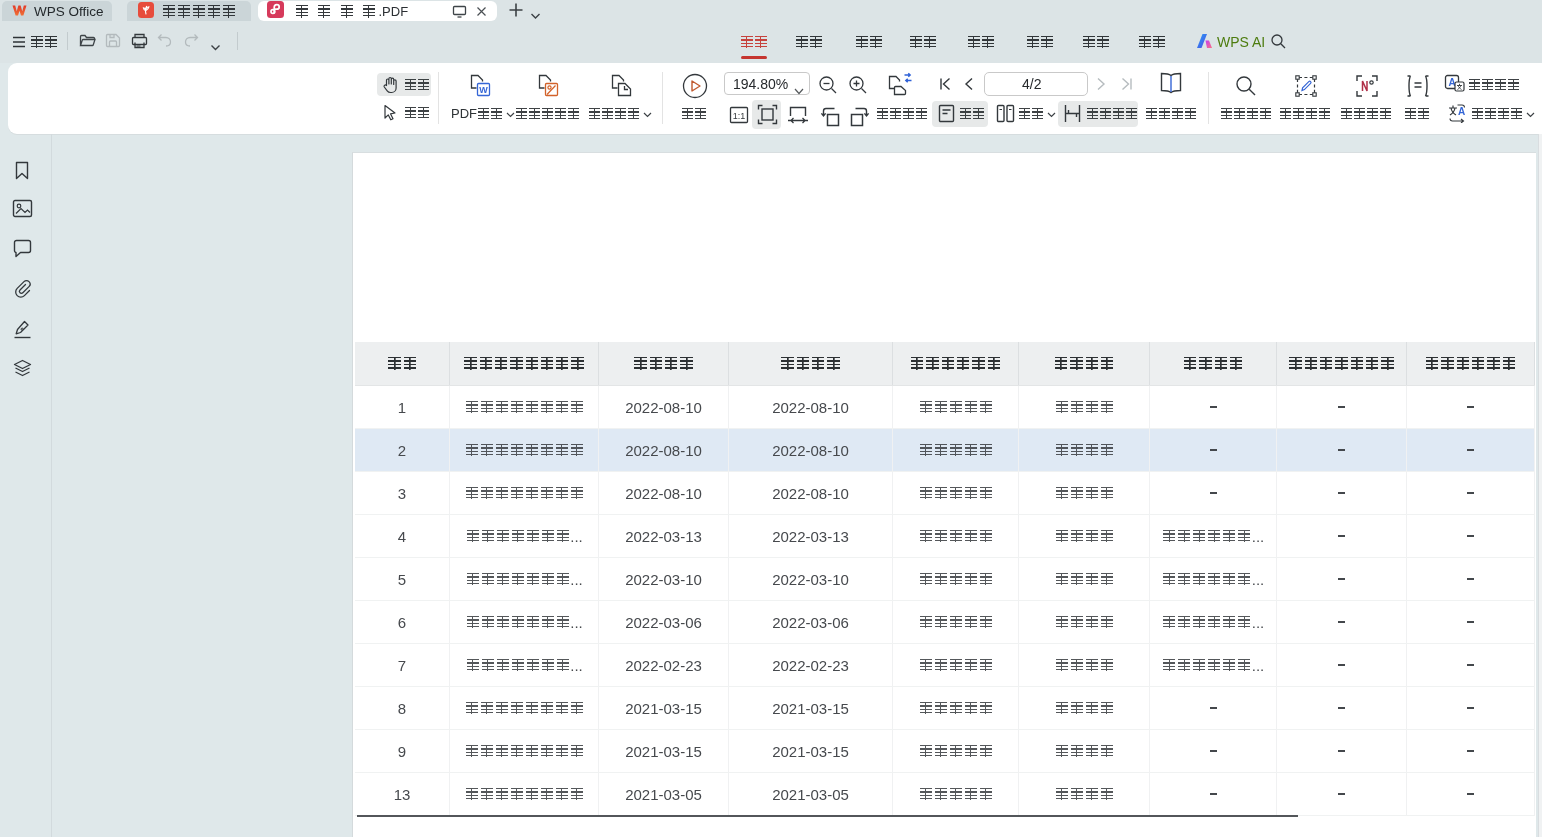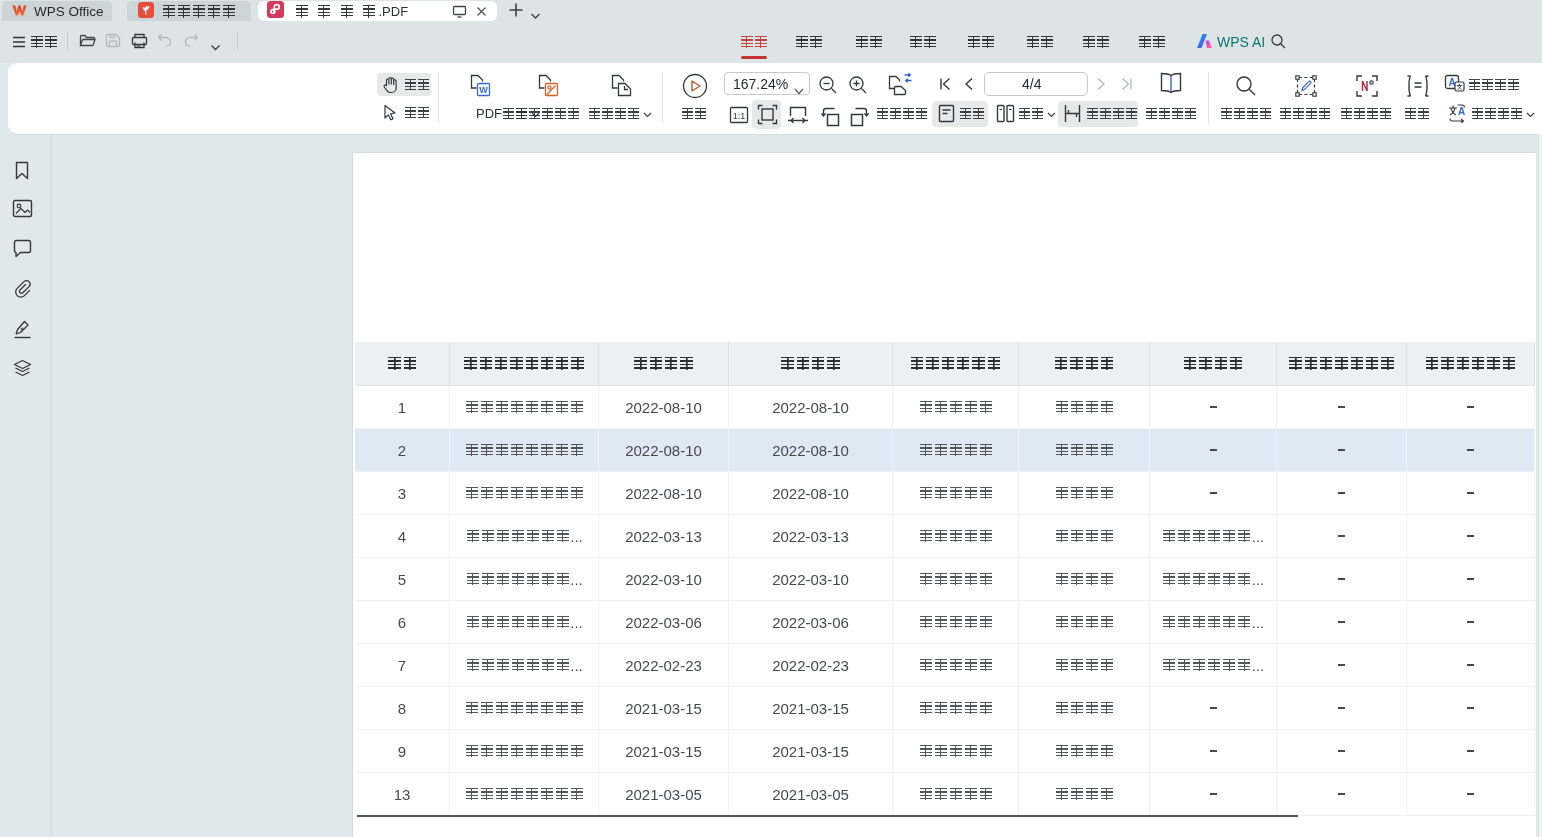--- a/index.html
+++ b/index.html
@@ -120,42 +120,42 @@
           <stop offset="1" stop-color="#4f46e5"></stop>
         </linearGradient>
         <linearGradient id="ag2" x1="0" y1="0" x2="1" y2="1">
           <stop offset="0" stop-color="#c53df0"></stop>
           <stop offset="1" stop-color="#fb7185"></stop>
         </linearGradient>
       </defs>
       <path d="M6.5 0 L11 0 L5.5 14 L1 14 Z" fill="url(#ag1)"></path>
       <path d="M9.5 6.5 L13 6.5 L16 14 L11 14 Z" fill="url(#ag2)"></path>
     </svg></div>
-<div class="abs" style="left:1217px;top:34px;font-size:14px;color:#0f766e">WPS AI</div>
+<div class="abs" style="left:1217px;top:34px;font-size:14px;color:#4d7c0f">WPS AI</div>
 <div class="abs" style="left:1270px;top:33px"><svg width="17" height="17" viewBox="0 0 17 17">
       <circle cx="7" cy="7" r="5" stroke="#33383c" fill="none" stroke-width="1.3"></circle>
       <path d="M10.8 10.8 L15 15" stroke="#33383c" stroke-width="1.3"></path>
     </svg></div>
 <div class="toolbar"></div>
 <div class="selbg" style="left:377px;top:73px;width:54px;height:23px"></div>
 <div class="abs" style="left:382px;top:76px"><svg width="17" height="18" viewBox="0 0 17 18">
       <path d="M4.5 9.5 L4.5 4.2 C4.5 3.5 5 3 5.7 3 C6.4 3 6.9 3.5 6.9 4.2 L6.9 8 L6.9 2.7 C6.9 2 7.4 1.5 8.1 1.5 C8.8 1.5 9.3 2 9.3 2.7 L9.3 8 L9.3 3.4 C9.3 2.7 9.8 2.2 10.5 2.2 C11.2 2.2 11.7 2.7 11.7 3.4 L11.7 8.5 L11.7 5 C11.7 4.3 12.2 3.8 12.9 3.8 C13.6 3.8 14.1 4.3 14.1 5 L14.1 12 C14.1 14.5 12.1 16.5 9.6 16.5 L8.6 16.5 C7.2 16.5 6 15.9 5.2 14.8 L2.3 11 C1.9 10.4 2 9.6 2.6 9.2 C3.1 8.8 3.9 8.9 4.3 9.4 Z" stroke="#33383c" fill="none" stroke-width="1.2" stroke-linejoin="round"></path>
     </svg></div>
 <div class="tlab" style="left:404px;top:77px"><i class="z"></i><i class="z"></i></div>
 <div class="abs" style="left:382px;top:104px"><svg width="16" height="17" viewBox="0 0 16 17">
       <path d="M3 1.5 L13 9 L8.5 9.8 L11 14.7 L8.8 15.8 L6.3 10.9 L3 14 Z" stroke="#33383c" fill="none" stroke-width="1.2" stroke-linejoin="round"></path>
     </svg></div>
 <div class="tlab" style="left:404px;top:105px"><i class="z"></i><i class="z"></i></div>
 <div class="tbsep" style="left:438px;top:72px"></div>
 <div class="abs" style="left:466px;top:72px"><svg width="28" height="28" viewBox="0 0 28 28">
       <path d="M10.5 16 L5.5 16 L5.5 3.5 L12 3.5 L16.5 8 L16.5 9.5" stroke="#33383c" fill="none" stroke-width="1.3"></path>
       <rect x="11.5" y="11.5" width="12" height="12" rx="1" stroke="#3566d6" fill="#fff" stroke-width="1.3"></rect>
       <text x="17.5" y="21" font-size="9" font-weight="bold" fill="#3566d6" text-anchor="middle" font-family="Liberation Sans">W</text>
     </svg></div>
-<div class="tlab" style="left:476px;top:106px">PDF<i class="z"></i><i class="z"></i><svg width="9" height="6" viewBox="0 0 9 6" style="margin-left:3px">
+<div class="tlab" style="left:451px;top:106px">PDF<i class="z"></i><i class="z"></i><svg width="9" height="6" viewBox="0 0 9 6" style="margin-left:3px">
       <path d="M1 1 L4.5 4.5 L8 1" stroke="#3c4145" fill="none" stroke-width="1.2"></path>
     </svg></div>
 <div class="abs" style="left:534px;top:72px"><svg width="28" height="28" viewBox="0 0 28 28">
       <path d="M10.5 16 L5.5 16 L5.5 3.5 L12 3.5 L16.5 8 L16.5 9.5" stroke="#33383c" fill="none" stroke-width="1.3"></path>
       <rect x="11.5" y="11.5" width="12" height="12" rx="1" stroke="#d2622a" fill="#fff" stroke-width="1.3"></rect>
       <circle cx="15.5" cy="15.5" r="1.6" stroke="#d2622a" fill="none" stroke-width="1.2"></circle>
       <path d="M13 22.5 L21.5 13.5" stroke="#d2622a" stroke-width="1.2"></path>
     </svg></div>
 <div class="tlab" style="left:515px;top:106px"><i class="z"></i><i class="z"></i><i class="z"></i><i class="z"></i><i class="z"></i></div>
 <div class="abs" style="left:607px;top:72px"><svg width="28" height="28" viewBox="0 0 28 28">
@@ -166,21 +166,21 @@
 <div class="tlab" style="left:588px;top:106px"><i class="z"></i><i class="z"></i><i class="z"></i><i class="z"></i><svg width="9" height="6" viewBox="0 0 9 6" style="margin-left:3px">
       <path d="M1 1 L4.5 4.5 L8 1" stroke="#3c4145" fill="none" stroke-width="1.2"></path>
     </svg></div>
 <div class="tbsep" style="left:662px;top:72px"></div>
 <div class="abs" style="left:682px;top:73px"><svg width="26" height="26" viewBox="0 0 26 26">
       <circle cx="13" cy="13" r="11.5" stroke="#33383c" fill="none" stroke-width="1.3"></circle>
       <path d="M10 8 L18 13 L10 18 Z" stroke="#c0592e" fill="none" stroke-width="1.4" stroke-linejoin="round"></path>
     </svg></div>
 <div class="tlab" style="left:681px;top:106px"><i class="z"></i><i class="z"></i></div>
 <div class="abs" style="left:724px;top:72px;width:86px;height:23px;border:1px solid #c9c9c9;border-radius:4px;background:#fff"></div>
-<div class="abs" style="left:733px;top:76px;font-size:14px;color:#26292c">167.24%</div>
+<div class="abs" style="left:733px;top:76px;font-size:14px;color:#26292c">194.80%</div>
 <div class="abs" style="left:794px;top:81px"><svg width="10" height="7" viewBox="0 0 10 7">
       <path d="M1 1 L5 5.5 L9 1" stroke="#55595c" fill="none" stroke-width="1.2"></path>
     </svg></div>
 <div class="abs" style="left:818px;top:75px"><svg width="20" height="20" viewBox="0 0 20 20">
       <circle cx="8.5" cy="8.5" r="6.5" stroke="#33383c" fill="none" stroke-width="1.3"></circle>
       <path d="M13.5 13.5 L18 18" stroke="#33383c" stroke-width="1.3"></path>
       <path d="M5.5 8.5 L11.5 8.5" stroke="#33383c" stroke-width="1.3"></path>
     </svg></div>
 <div class="abs" style="left:848px;top:75px"><svg width="20" height="20" viewBox="0 0 20 20">
       <circle cx="8.5" cy="8.5" r="6.5" stroke="#33383c" fill="none" stroke-width="1.3"></circle>
@@ -215,21 +215,21 @@
       <path d="M7.5 4.5 L16 4.5 C18 4.5 18.5 5.5 18.5 7 L18.5 11.5 M16.4 9.4 L18.5 11.9 L20.6 9.4" stroke="#33383c" fill="none" stroke-width="1.4"></path>
     </svg></div>
 <div class="tlab" style="left:876px;top:106px"><i class="z"></i><i class="z"></i><i class="z"></i><i class="z"></i></div>
 <div class="abs" style="left:938px;top:77px"><svg width="14" height="14" viewBox="0 0 14 14">
       <path d="M3 1.5 L3 12.5 M11.5 1.5 L5.5 7 L11.5 12.5" stroke="#33383c" fill="none" stroke-width="1.4"></path>
     </svg></div>
 <div class="abs" style="left:963px;top:77px"><svg width="11" height="14" viewBox="0 0 11 14">
       <path d="M9 1.5 L3 7 L9 12.5" stroke="#33383c" fill="none" stroke-width="1.4"></path>
     </svg></div>
 <div class="abs" style="left:984px;top:72px;width:104px;height:24px;border:1px solid #c9c9c9;border-radius:5px;background:#fff"></div>
-<div class="abs" style="left:1022px;top:76px;font-size:14px;color:#26292c">4/4</div>
+<div class="abs" style="left:1022px;top:76px;font-size:14px;color:#26292c">4/2</div>
 <div class="abs" style="left:1096px;top:77px"><svg width="11" height="14" viewBox="0 0 11 14">
       <path d="M2 1.5 L8 7 L2 12.5" stroke="#b6bcbf" fill="none" stroke-width="1.4"></path>
     </svg></div>
 <div class="abs" style="left:1120px;top:77px"><svg width="14" height="14" viewBox="0 0 14 14">
       <path d="M11 1.5 L11 12.5 M2.5 1.5 L8.5 7 L2.5 12.5" stroke="#b6bcbf" fill="none" stroke-width="1.4"></path>
     </svg></div>
 <div class="abs" style="left:1158px;top:71px"><svg width="26" height="24" viewBox="0 0 26 24">
       <path d="M13 4.5 C11 2.8 8 2.5 3.5 2.5 L3.5 19.5 C8 19.5 11 19.8 13 21.5 C15 19.8 18 19.5 22.5 19.5 L22.5 2.5 C18 2.5 15 2.8 13 4.5 Z" stroke="#33383c" fill="none" stroke-width="1.4"></path>
       <path d="M13 5 L13 21" stroke="#3566d6" stroke-width="1.4"></path>
     </svg></div>

